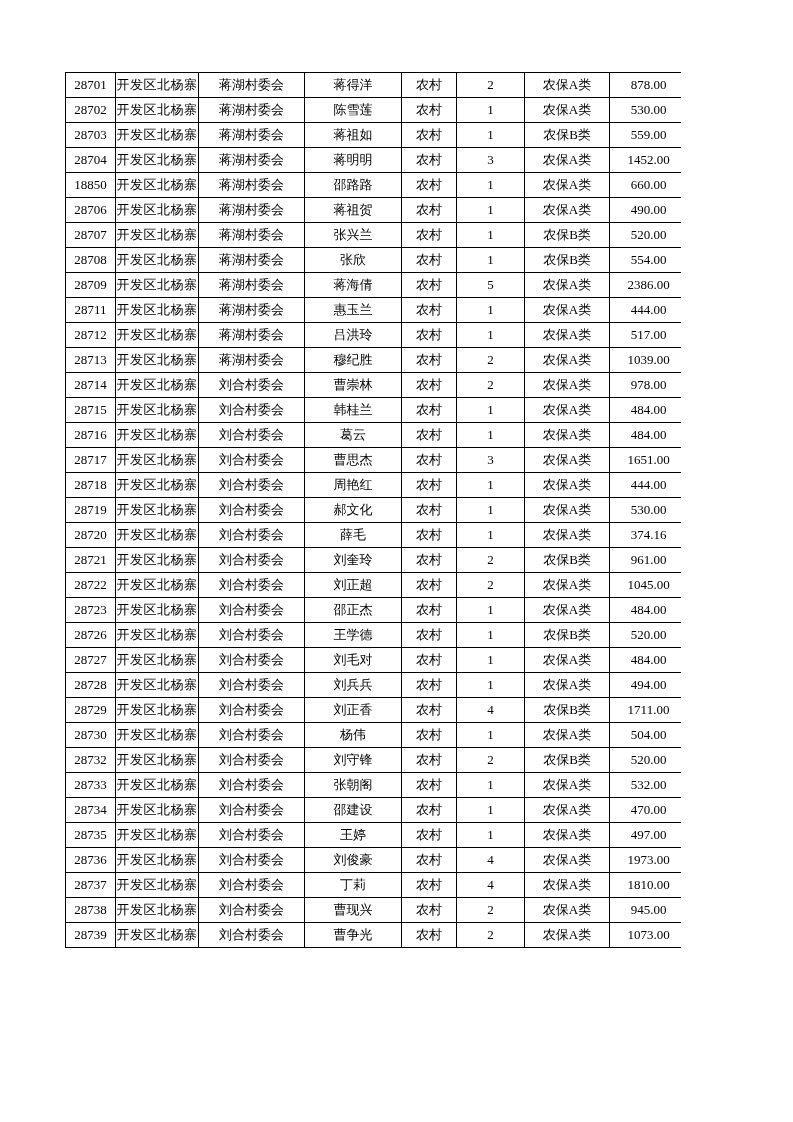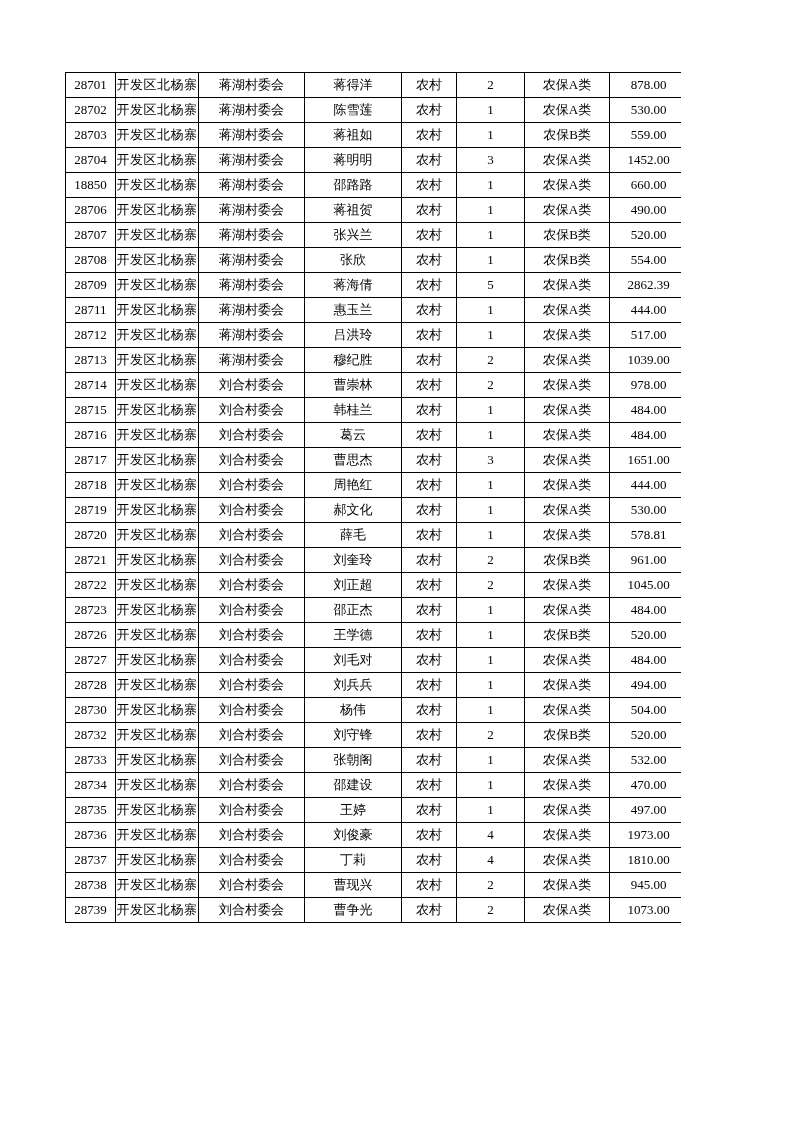--- a/index.html
+++ b/index.html
@@ -149,21 +149,21 @@
       <td class="cell-amount">554.00</td>
     </tr>
         <tr>
       <td class="cell-id">28709</td>
       <td class="cell-district">开发区北杨寨</td>
       <td class="cell-committee">蒋湖村委会</td>
       <td class="cell-name">蒋海倩</td>
       <td class="cell-type">农村</td>
       <td class="cell-count">5</td>
       <td class="cell-category">农保A类</td>
-      <td class="cell-amount">2862.39</td>
+      <td class="cell-amount">2386.00</td>
     </tr>
         <tr>
       <td class="cell-id">28711</td>
       <td class="cell-district">开发区北杨寨</td>
       <td class="cell-committee">蒋湖村委会</td>
       <td class="cell-name">惠玉兰</td>
       <td class="cell-type">农村</td>
       <td class="cell-count">1</td>
       <td class="cell-category">农保A类</td>
       <td class="cell-amount">444.00</td>
@@ -249,21 +249,21 @@
       <td class="cell-amount">530.00</td>
     </tr>
         <tr>
       <td class="cell-id">28720</td>
       <td class="cell-district">开发区北杨寨</td>
       <td class="cell-committee">刘合村委会</td>
       <td class="cell-name">薛毛</td>
       <td class="cell-type">农村</td>
       <td class="cell-count">1</td>
       <td class="cell-category">农保A类</td>
-      <td class="cell-amount">578.81</td>
+      <td class="cell-amount">374.16</td>
     </tr>
         <tr>
       <td class="cell-id">28721</td>
       <td class="cell-district">开发区北杨寨</td>
       <td class="cell-committee">刘合村委会</td>
       <td class="cell-name">刘奎玲</td>
       <td class="cell-type">农村</td>
       <td class="cell-count">2</td>
       <td class="cell-category">农保B类</td>
       <td class="cell-amount">961.00</td>
@@ -310,20 +310,30 @@
     </tr>
         <tr>
       <td class="cell-id">28728</td>
       <td class="cell-district">开发区北杨寨</td>
       <td class="cell-committee">刘合村委会</td>
       <td class="cell-name">刘兵兵</td>
       <td class="cell-type">农村</td>
       <td class="cell-count">1</td>
       <td class="cell-category">农保A类</td>
       <td class="cell-amount">494.00</td>
+    </tr>
+        <tr>
+      <td class="cell-id">28729</td>
+      <td class="cell-district">开发区北杨寨</td>
+      <td class="cell-committee">刘合村委会</td>
+      <td class="cell-name">刘正香</td>
+      <td class="cell-type">农村</td>
+      <td class="cell-count">4</td>
+      <td class="cell-category">农保B类</td>
+      <td class="cell-amount">1711.00</td>
     </tr>
         <tr>
       <td class="cell-id">28730</td>
       <td class="cell-district">开发区北杨寨</td>
       <td class="cell-committee">刘合村委会</td>
       <td class="cell-name">杨伟</td>
       <td class="cell-type">农村</td>
       <td class="cell-count">1</td>
       <td class="cell-category">农保A类</td>
       <td class="cell-amount">504.00</td>

